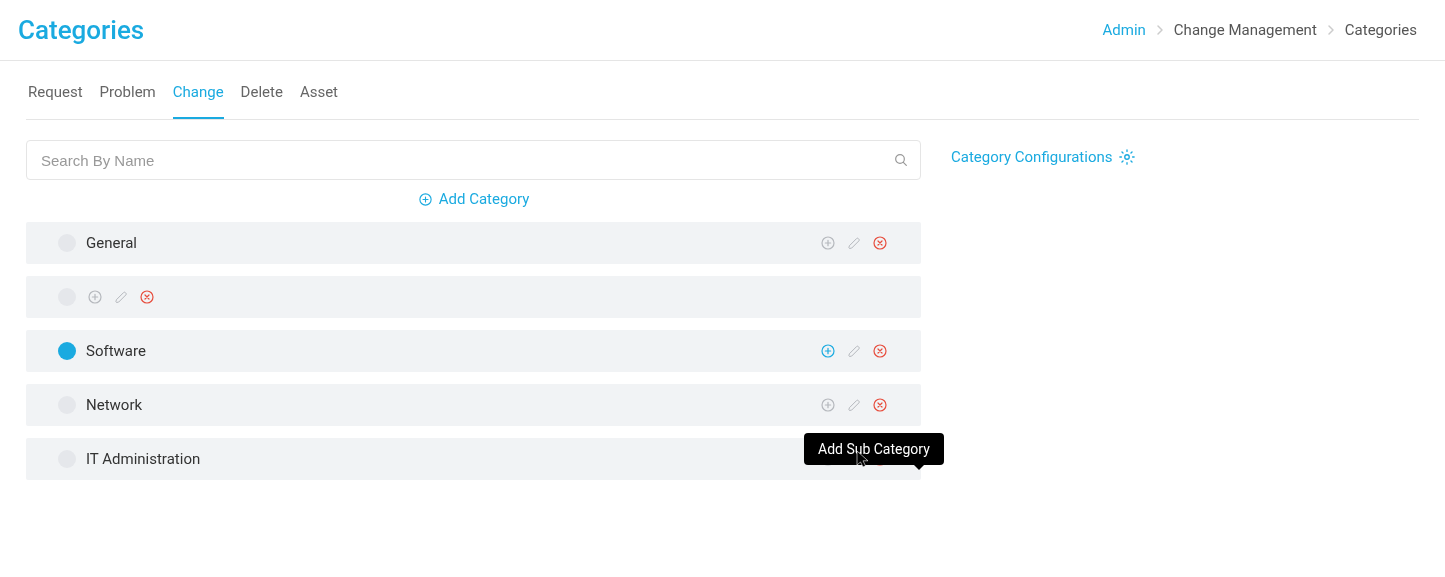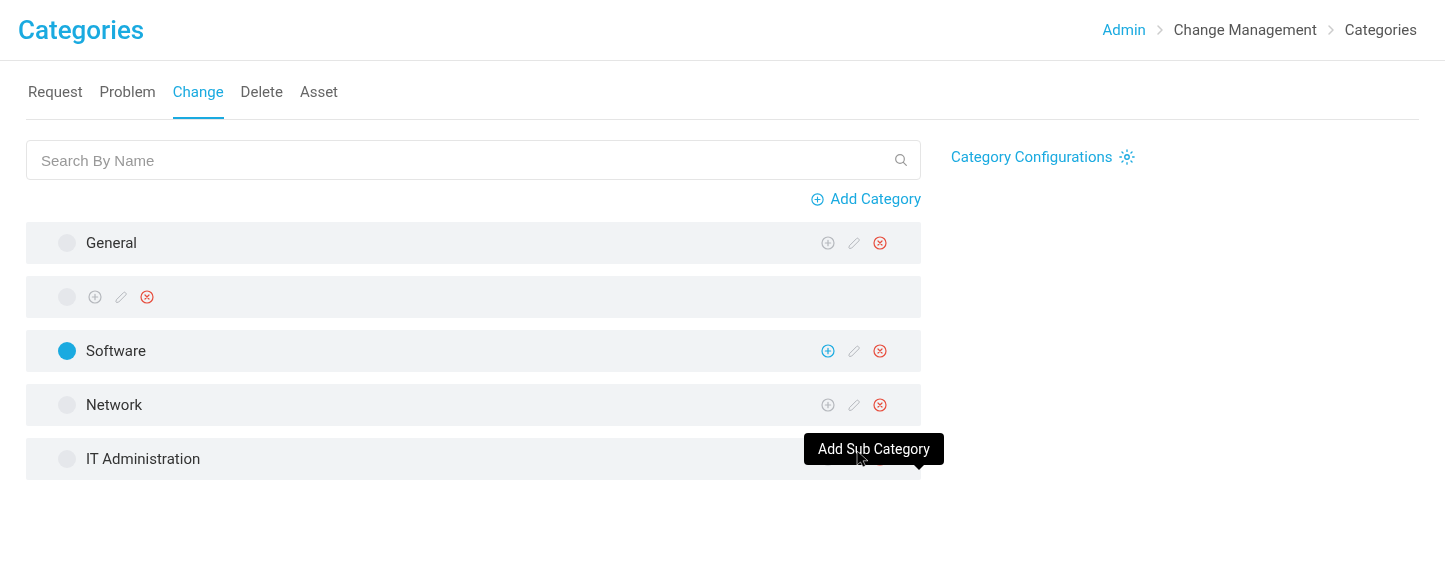--- a/index.html
+++ b/index.html
@@ -84,21 +84,21 @@
     font-size: 15px;
     color: #555;
   }
   .search-input::placeholder { color: #999; }
   .search-icon {
     position: absolute; right: 12px; top: 50%; transform: translateY(-50%);
     color: #999; display:flex;
   }
   .action-row {
     display: flex;
-    justify-content: flex-end;
+    justify-content: center;
     align-items: center;
     margin-bottom: 14px;
   }
   .action-left, .action-right { display: flex; align-items: center; gap: 14px; }
   .link-btn {
     color: #1aaae0;
     font-size: 15px;
     cursor: pointer;
     display: flex;
     align-items: center;

